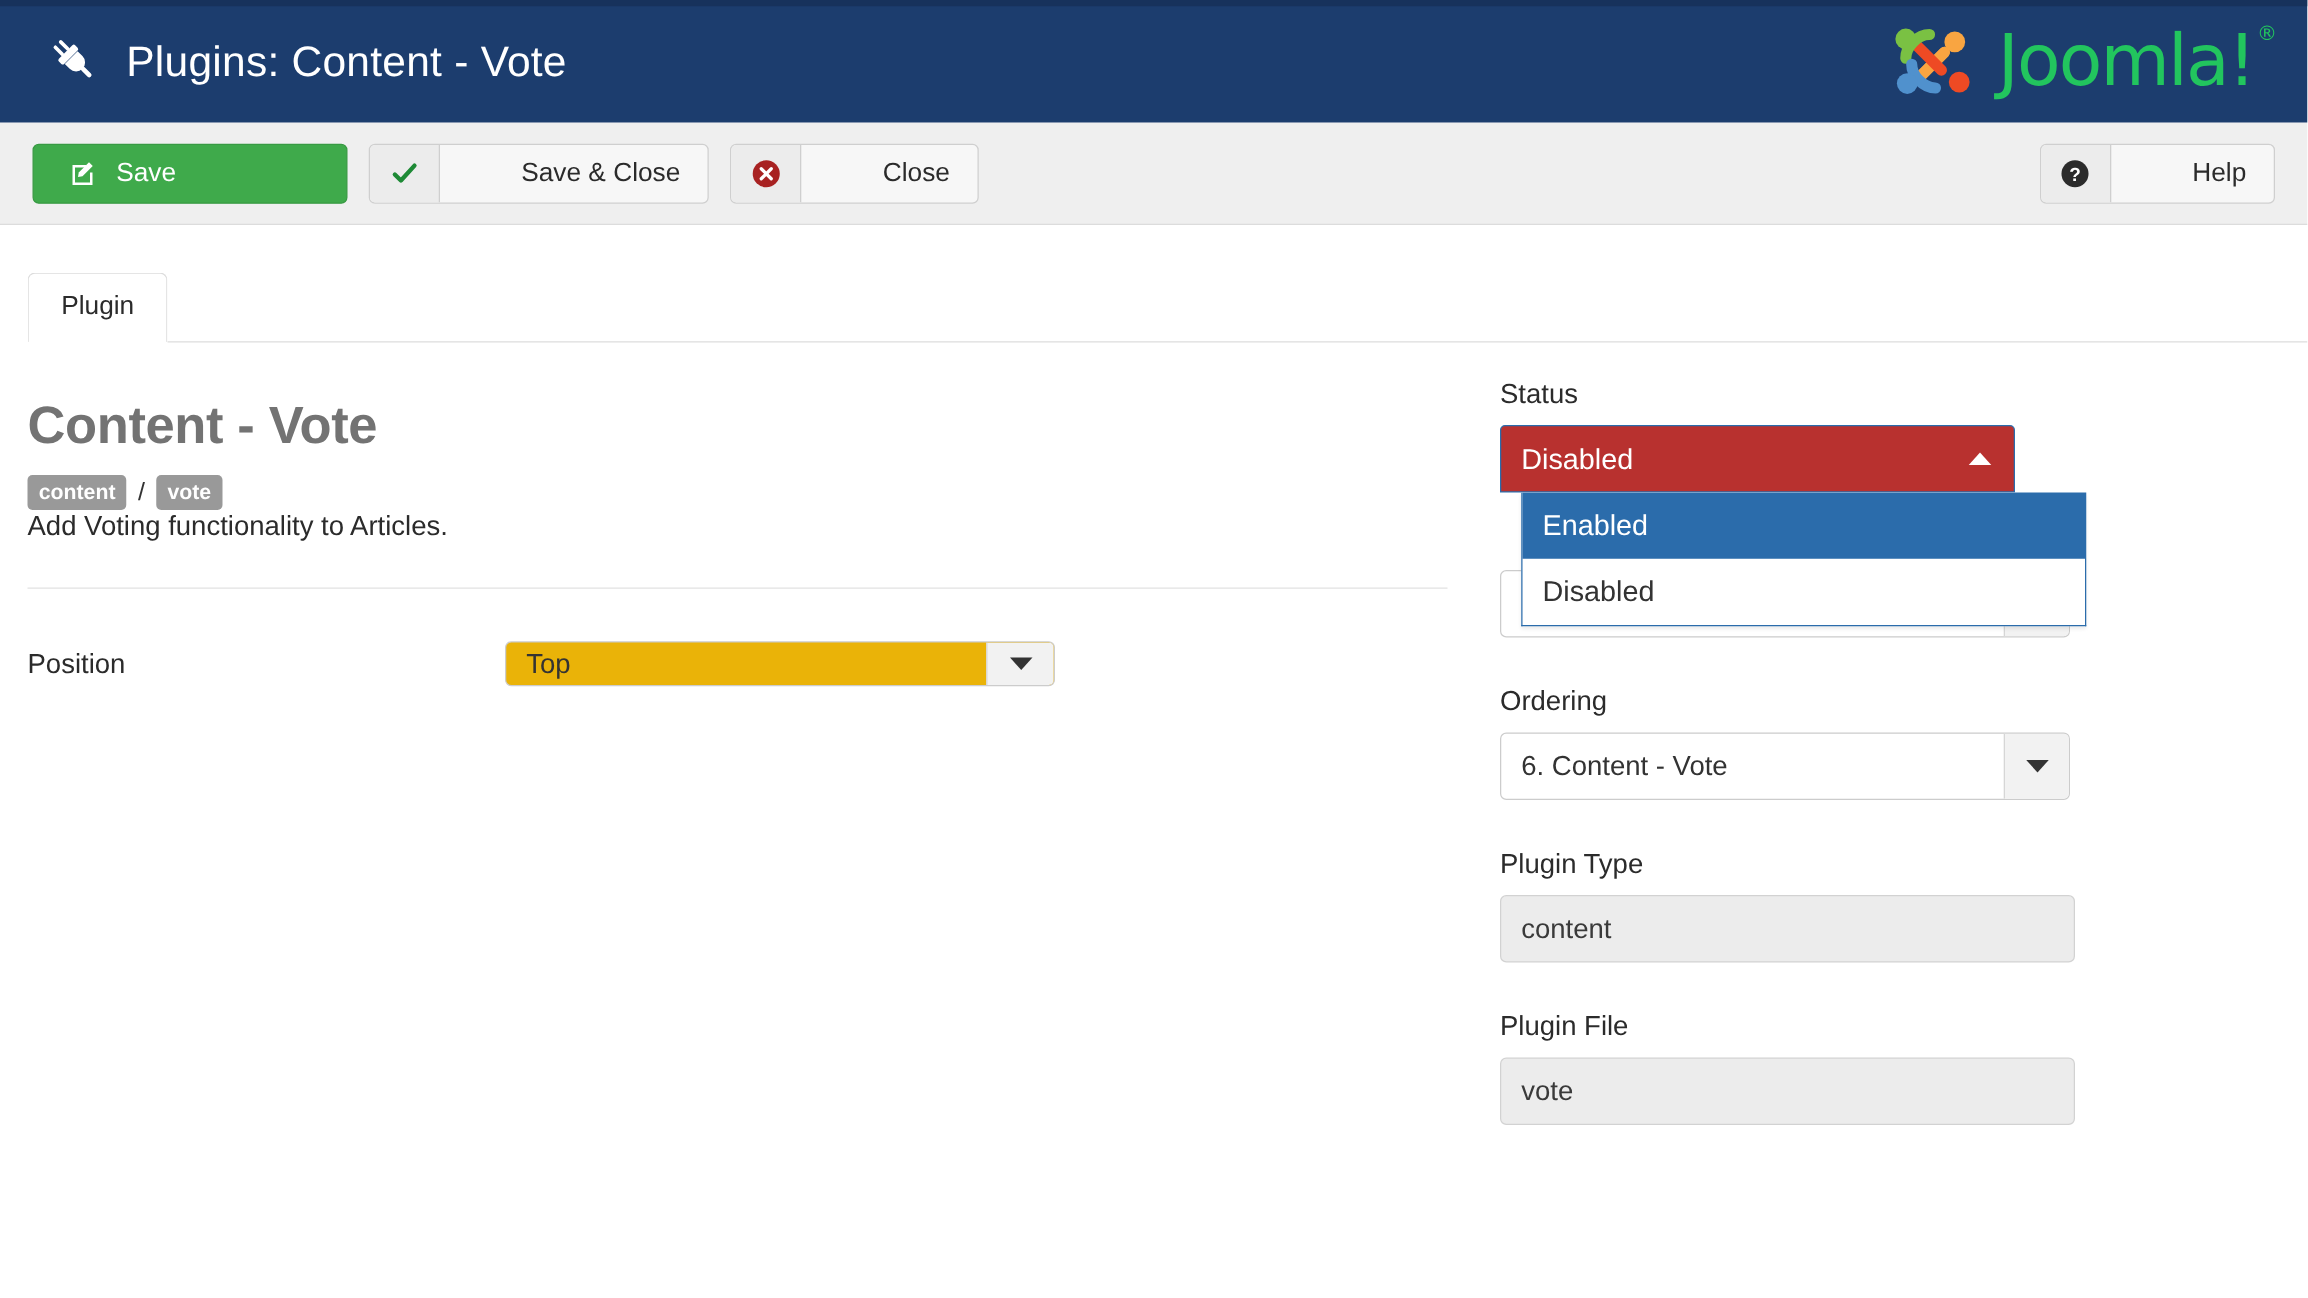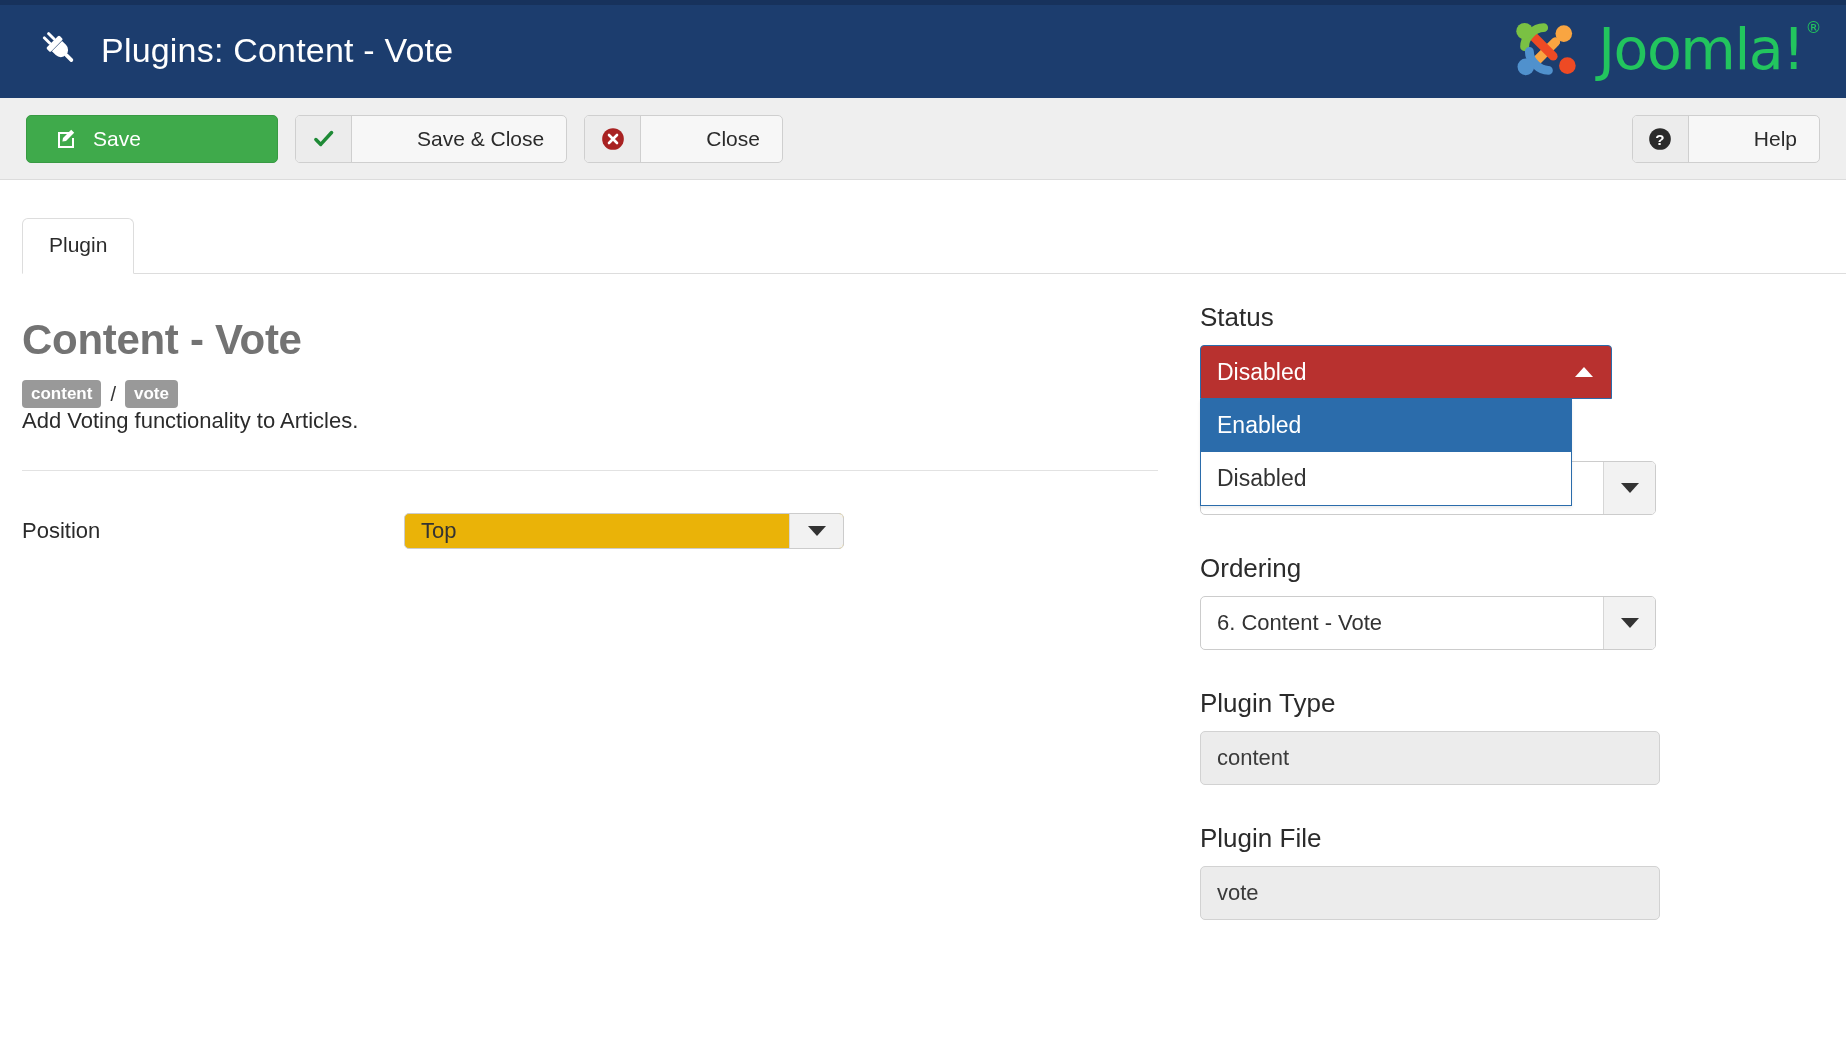--- a/index.html
+++ b/index.html
@@ -210,21 +210,21 @@
   }
   .caret-down {
     width: 0; height: 0;
     border-left: 9px solid transparent;
     border-right: 9px solid transparent;
     border-top: 10px solid #333333;
   }
 
   
   .side-label {
-    font-size: 26px;
+    font-size: 22px;
     color: #2b2b2b;
     margin-bottom: 12px;
   }
   .side-block { margin-bottom: 26px; }
   .side-select {
     display: flex;
     height: 54px;
     width: 456px;
     border: 1px solid #cccccc;
     border-radius: 5px;
@@ -270,22 +270,22 @@
     cursor: pointer;
   }
   .caret-up {
     width: 0; height: 0;
     border-left: 9px solid transparent;
     border-right: 9px solid transparent;
     border-bottom: 10px solid #ffffff;
   }
   .status-menu {
     position: absolute;
-    top: 54px; left: 0;
-    width: 372px;
+    top: 54px; left: 17px;
+    width: 452px;
     border: 1px solid #2b6cab;
     border-top: none;
     background: #ffffff;
     z-index: 40;
     box-shadow: 0 2px 3px rgba(0,0,0,.08);
     text-align: right;
   }
   .status-opt {
     height: 53px;
     display: flex; align-items: center;

